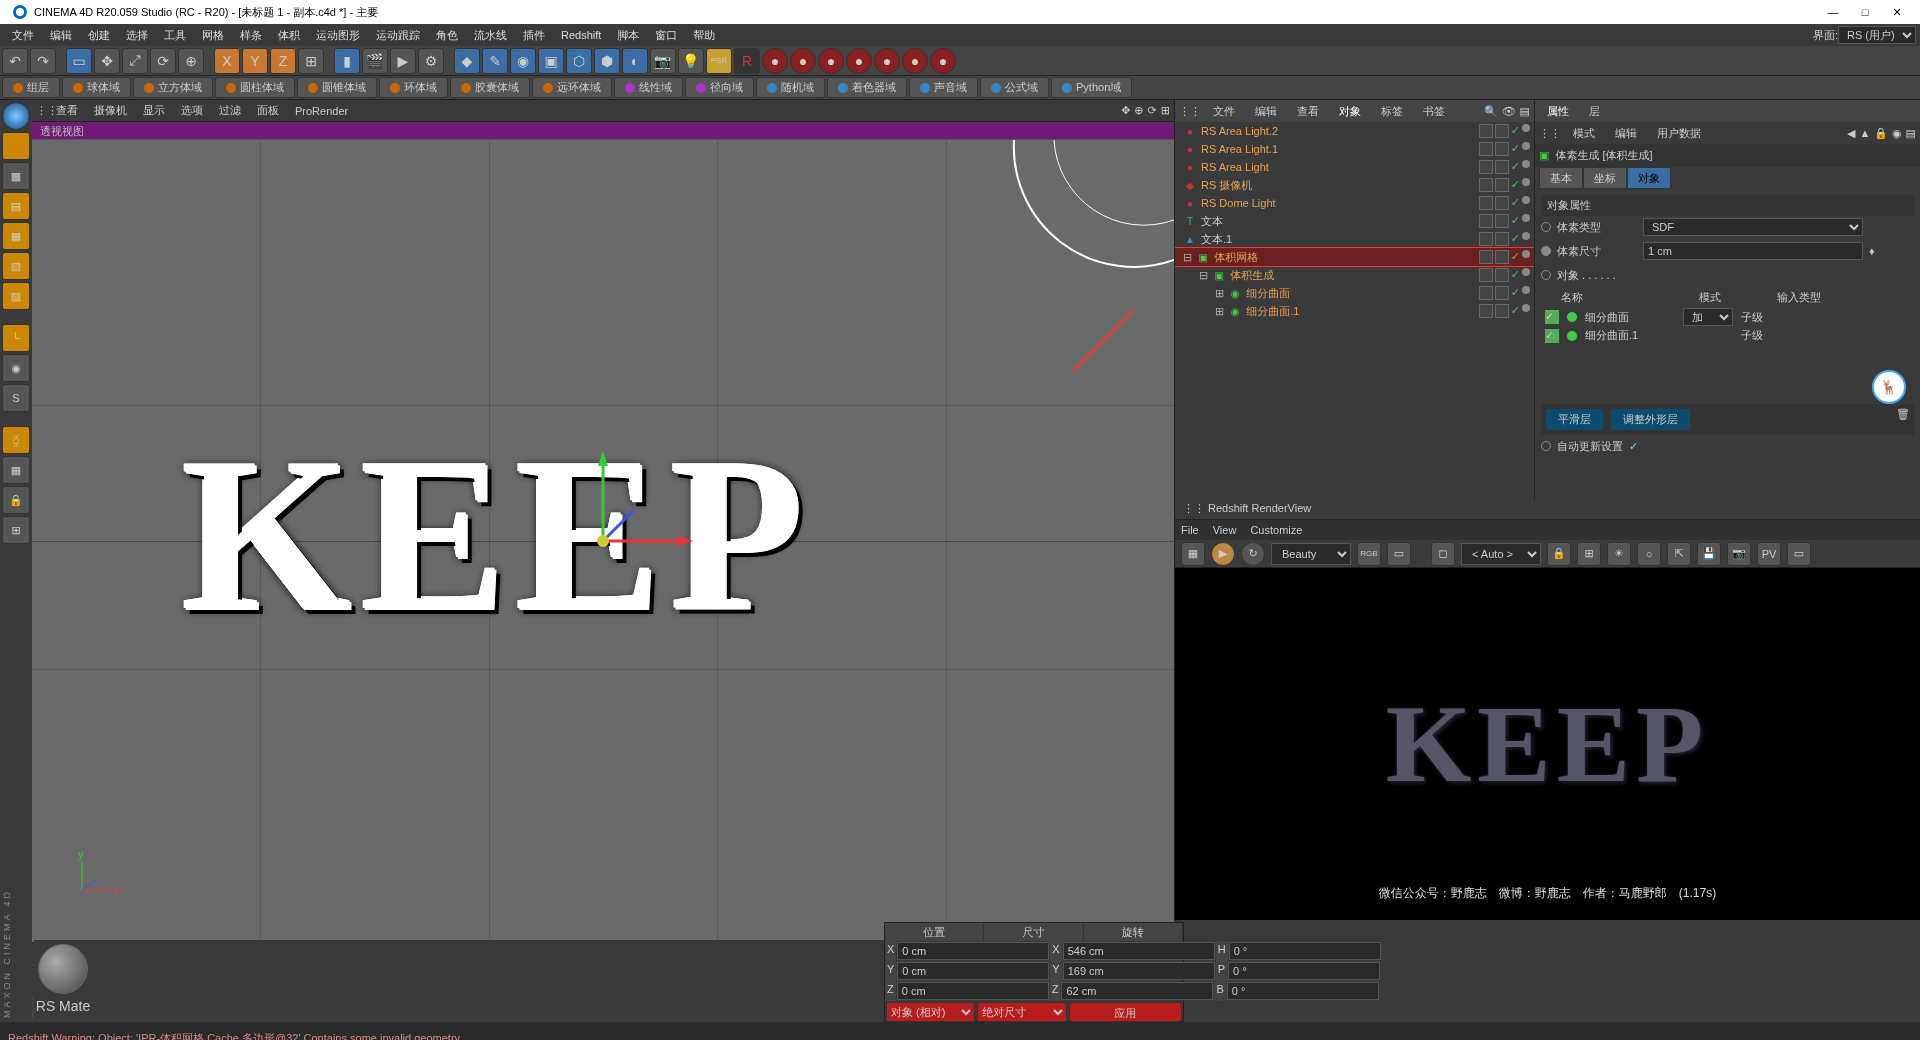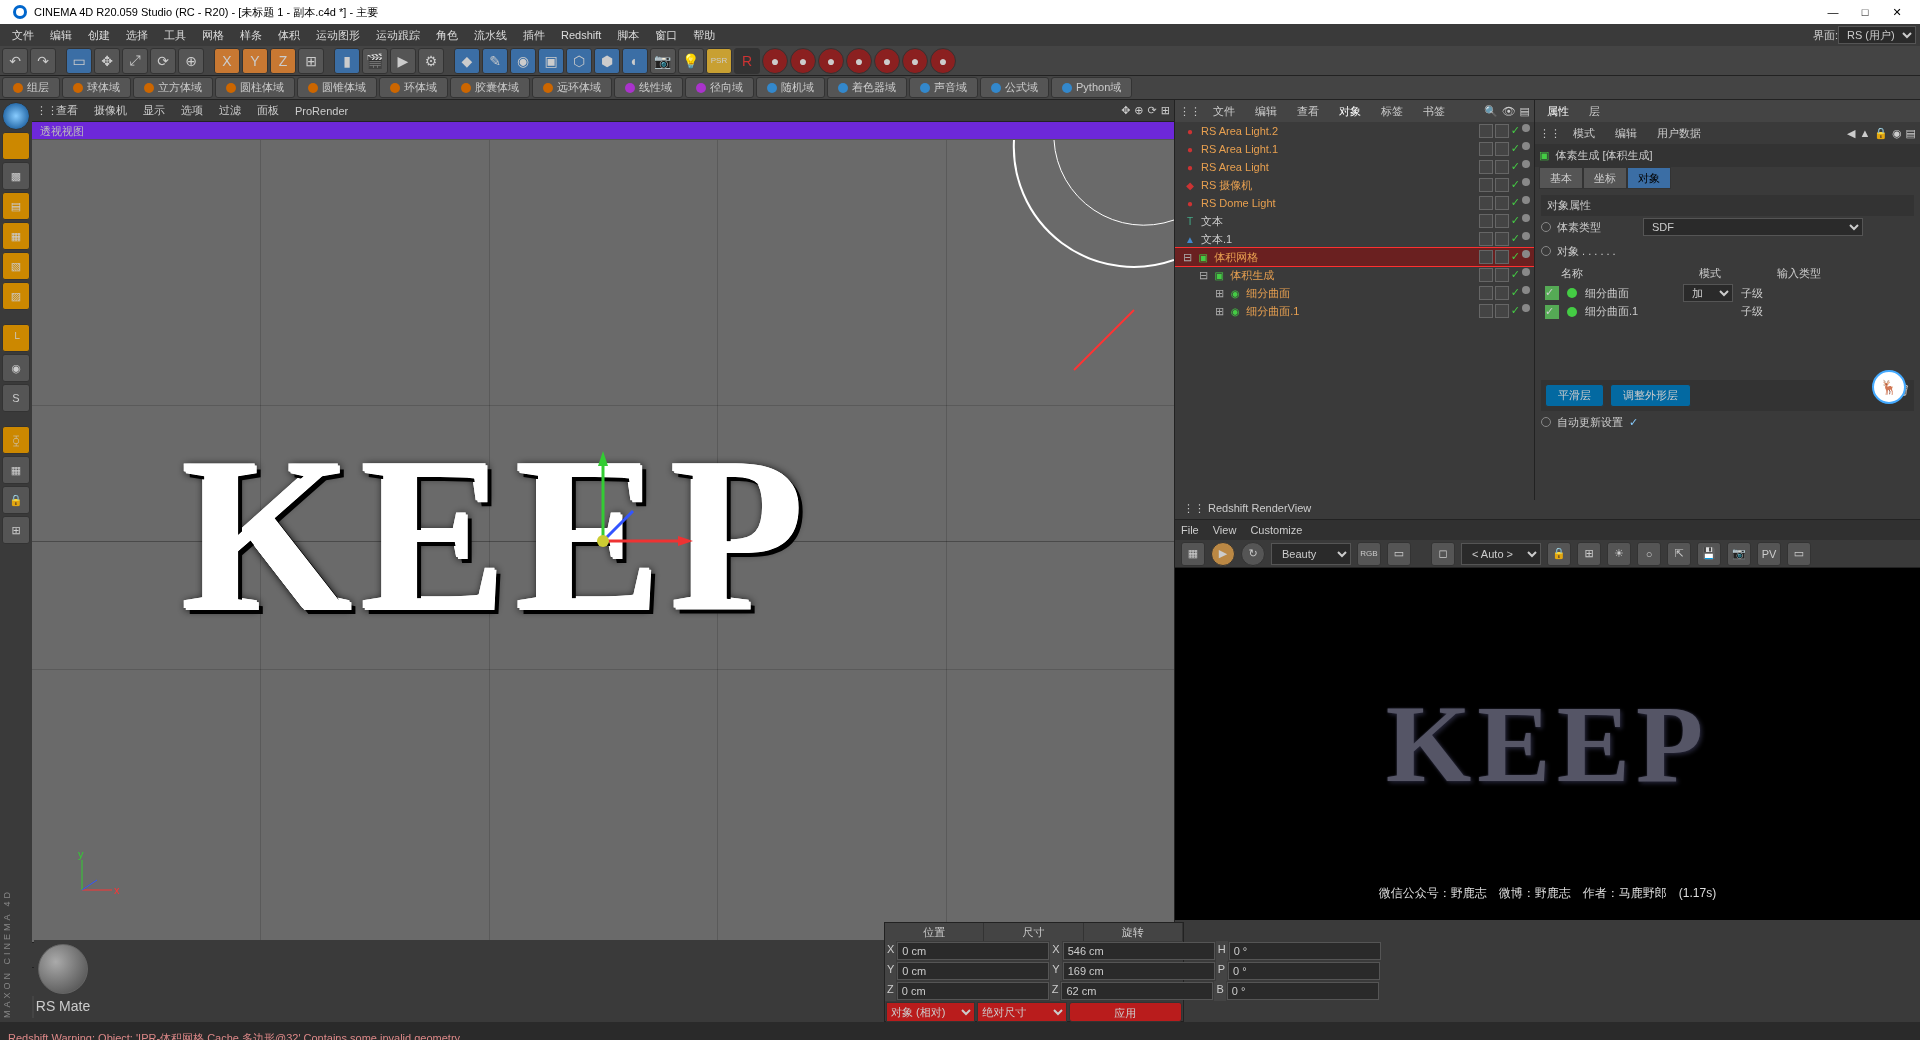--- a/index.html
+++ b/index.html
@@ -22,21 +22,21 @@
 .secondbar { background:#444; height:24px; display:flex; align-items:center; padding:0 2px; gap:2px; border-bottom:1px solid #222; }
 .sbtn { padding:2px 10px; background:#555; border:1px solid #333; border-radius:3px; cursor:pointer; display:flex; align-items:center; gap:4px; }
 .sdot { width:10px; height:10px; border-radius:50%; display:inline-block; }
 .main { display:flex; height:calc(100% - 24px - 22px - 30px - 24px - 18px); }
 .leftpalette { width:32px; background:#3a3a3a; display:flex; flex-direction:column; gap:2px; padding:2px; }
 .palbtn { width:28px; height:28px; background:#555; border:1px solid #333; border-radius:3px; cursor:pointer; display:flex; align-items:center; justify-content:center; }
 .centerarea { flex:1; display:flex; flex-direction:column; background:#3a3a3a; }
 .viewmenus { height:22px; background:#3a3a3a; display:flex; align-items:center; padding:0 4px; border-bottom:1px solid #222; }
 .viewmenus .vm { padding:0 8px; cursor:pointer; color:#ccc; }
 .viewmenus .vright { margin-left:auto; display:flex; gap:4px; }
-.viewlabel { height:18px; background:#6d28d9; padding:2px 8px; color:#bbb; border-bottom:1px solid #555; }
+.viewlabel { height:18px; background:#701a75; padding:2px 8px; color:#bbb; border-bottom:1px solid #555; }
 .viewport { flex:1; background:#6a6a6a; position:relative; overflow:hidden; }
 .viewport .grid { position:absolute; inset:0; }
 .gridline { position:absolute; background:rgba(0,0,0,0.15); }
 .keeptext { position:absolute; left:150px; top:270px; font-size:220px; font-weight:900; font-family:Impact,Arial Black; color:#e8e8e8; text-shadow:4px 4px 0 #222,-2px -2px 0 #fff,0 0 8px #000; letter-spacing:8px; filter:contrast(1.5); }
 .viewfooter { position:absolute; right:8px; bottom:4px; color:#ddd; font-size:10px; }
 .axiswidget { position:absolute; left:40px; bottom:40px; }
 .timelinearea { height:80px; background:#3a3a3a; display:flex; flex-direction:column; }
 .truler { height:26px; position:relative; background:#3a3a3a; border-top:1px solid #222; border-bottom:1px solid #222; padding:0 40px; }
 .truler .ticks { display:flex; justify-content:space-between; padding-top:6px; }
 .truler .tick { color:#bbb; font-size:10px; }
@@ -72,21 +72,21 @@
 .attrbody { flex:1; padding:6px; overflow:auto; }
 .proprow { display:flex; align-items:center; height:22px; gap:6px; margin-bottom:2px; }
 .proprow .dot { width:10px; height:10px; border:1px solid #888; border-radius:50%; }
 .proprow label { width:80px; color:#ccc; }
 .propinput { flex:1; height:18px; background:#2a2a2a; border:1px solid #555; color:#ccc; padding:0 4px; max-width:220px; }
 .propselect { flex:1; height:18px; background:#2a2a2a; border:1px solid #555; color:#ccc; padding:0 4px; max-width:220px; }
 .tablehdr { display:flex; gap:18px; padding:2px 20px; color:#ccc; }
 .subrow { display:flex; align-items:center; gap:8px; padding:1px 4px; }
 .chk { width:14px; height:14px; background:#5a5; }
 .greendot2 { width:10px; height:10px; background:#4c4; border-radius:50%; }
-.btn { padding:3px 12px; background:#0369a1; border:1px solid #333; border-radius:3px; cursor:pointer; }
+.btn { padding:3px 12px; background:#0c4a6e; border:1px solid #333; border-radius:3px; cursor:pointer; }
 .footinfo { padding:4px; color:#aaa; font-size:10px; }
 .renderpanel { height:420px; display:flex; flex-direction:column; background:#2a2a2a; }
 .rvhdr { height:20px; background:#3a3a3a; padding:2px 8px; color:#ccc; border-bottom:1px solid #222; }
 .rvmenu { height:20px; background:#303030; display:flex; align-items:center; padding:0 6px; gap:14px; }
 .rvtoolbar { height:28px; background:#3a3a3a; display:flex; align-items:center; padding:2px 6px; gap:6px; border-bottom:1px solid #222; }
 .rvbtn { width:24px; height:24px; background:#555; border:1px solid #333; border-radius:3px; cursor:pointer; display:flex; align-items:center; justify-content:center; }
 .rvbtn.play { background:#b84; border-radius:50%; }
 .rvbtn.stop { background:#555; border-radius:50%; }
 .rvselect { height:22px; background:#2a2a2a; border:1px solid #555; color:#ccc; padding:0 6px; min-width:80px; }
 .rvview { flex:1; background:#000; position:relative; display:flex; align-items:center; justify-content:center; }
@@ -568,20 +568,26 @@
           <div class="atab active">对象</div>
         </div>
         <div class="attrbody">
           <div class="shdr" style="background:#333;padding:3px 6px">对象属性</div>
           <div class="proprow">
               <span class="dot"></span>
               <label>体素类型</label>
               <select class="propselect"><option>SDF</option></select>
             </div>
           <div class="proprow">
+              <span class="dot" style="background:#888"></span>
+              <label>体素尺寸</label>
+              <input class="propinput" value="1 cm" style="">
+              <span>♦</span>
+            </div>
+          <div class="proprow">
               <span class="dot"></span>
               <label style="width:auto">对象 . . . . . .</label>
             </div>
           <div class="tablehdr">
             <span style="width:120px">名称</span>
             <span style="width:60px">模式</span>
             <span>输入类型</span>
           </div>
           <div class="subrow">
               <span class="chk">✓</span>

